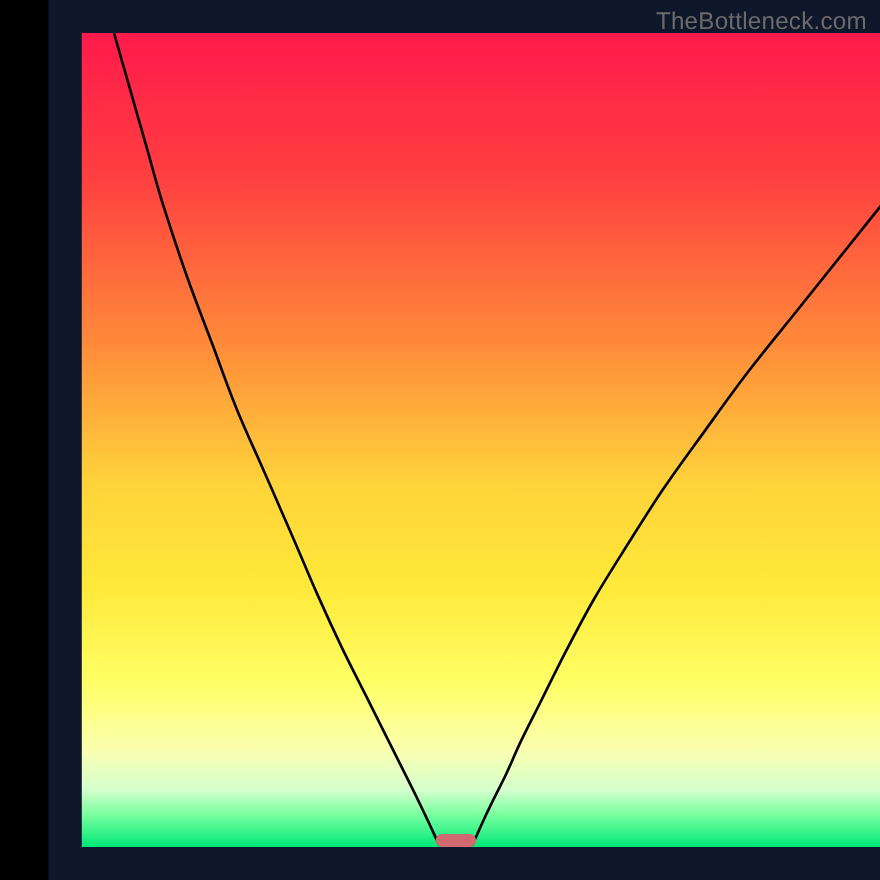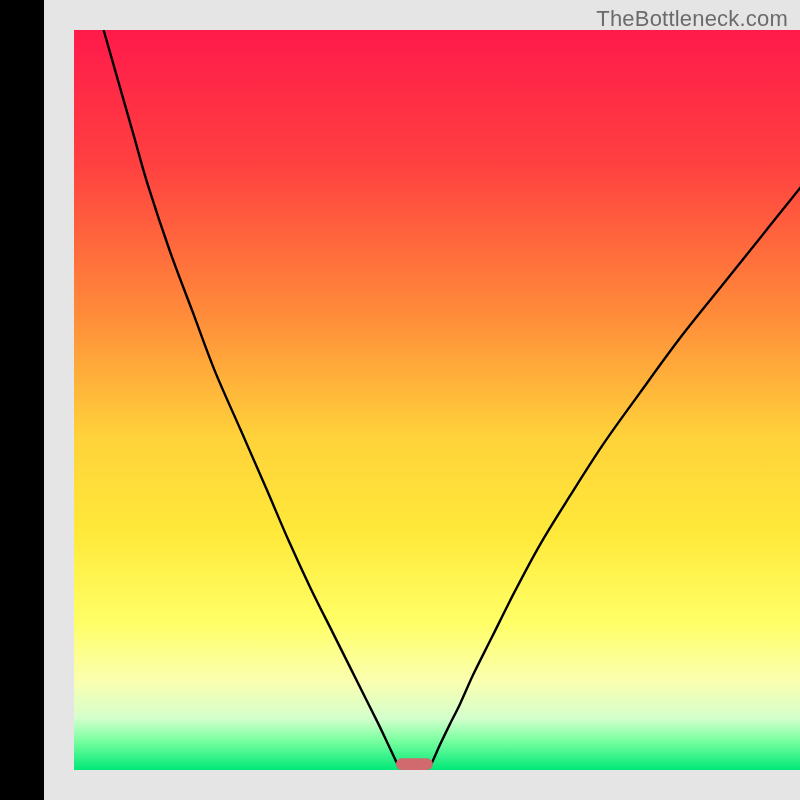--- a/index.html
+++ b/index.html
@@ -7,21 +7,21 @@
     padding: 0;
     width: 800px;
     height: 800px;
     background: #000;
     position: relative;
     font-family: Arial, Helvetica, sans-serif;
   }
   .frame {
     position: absolute;
     inset: 0;
-    background: #e5e5e5;
+    background: #0f172a;
     margin-left: 44px;
   }
   .plot-area {
     position: absolute;
     left: 30px;
     top: 30px;
     width: 740px;
     height: 740px;
     overflow: hidden;
   }

